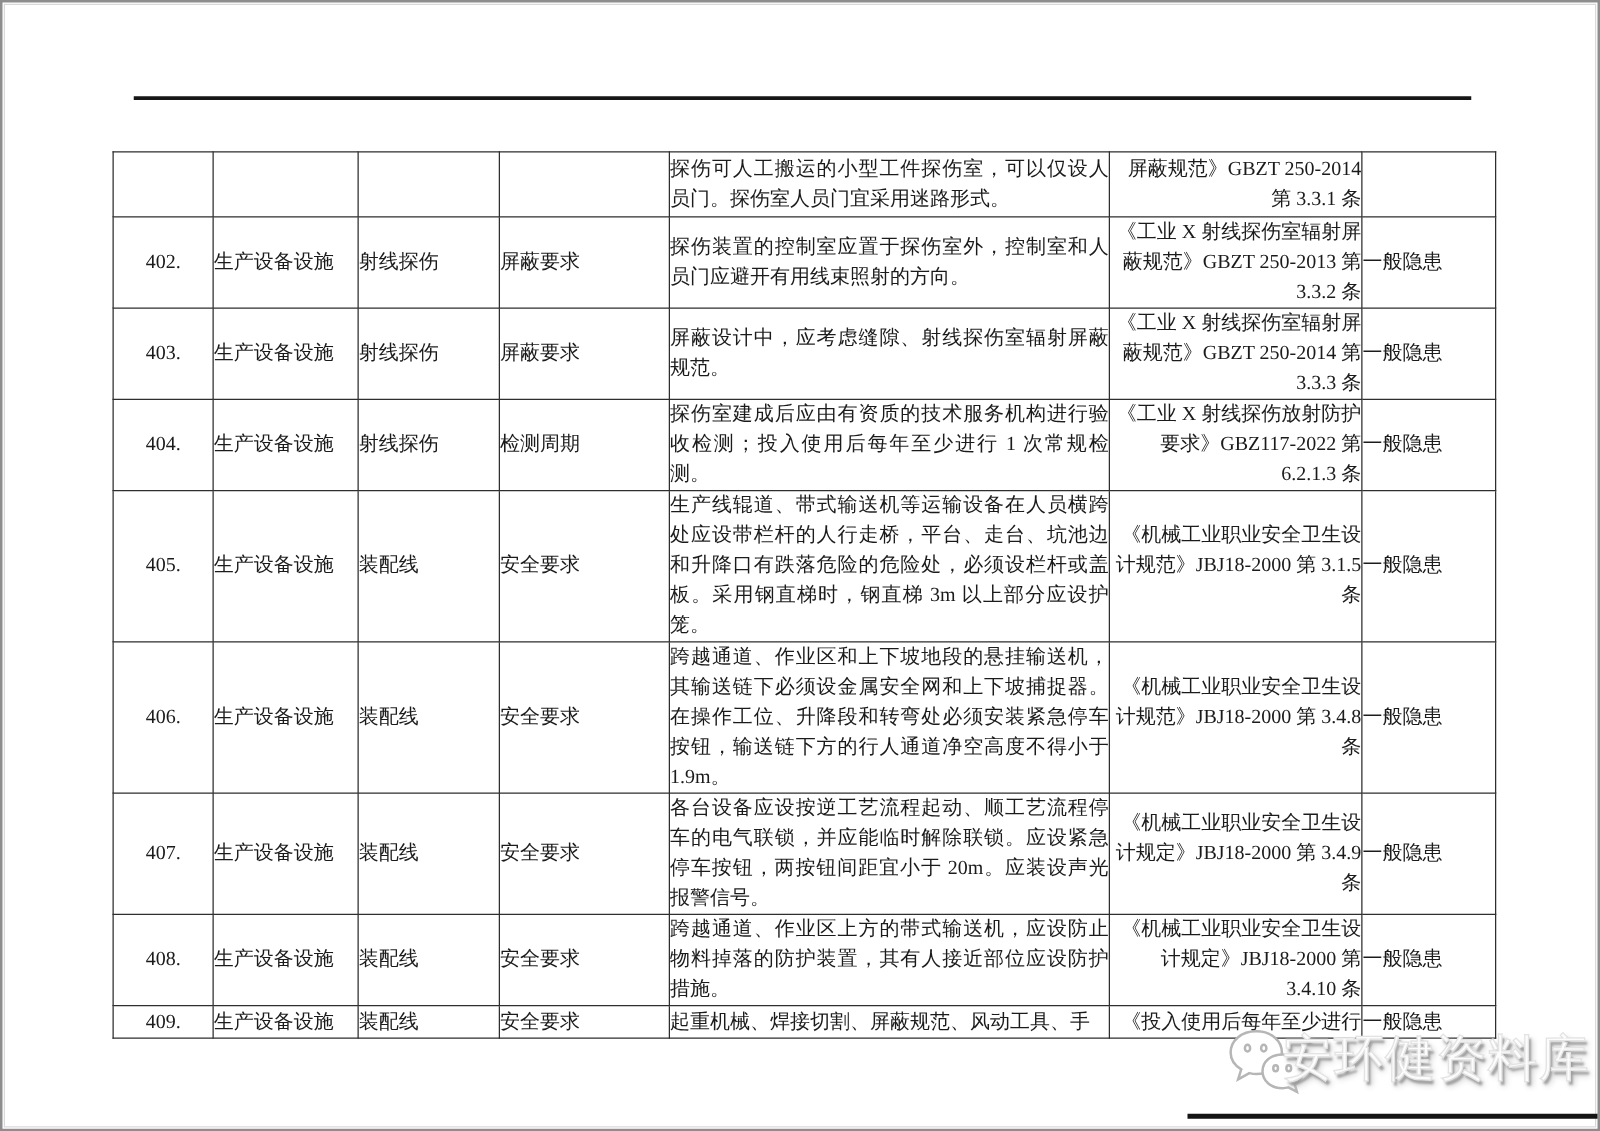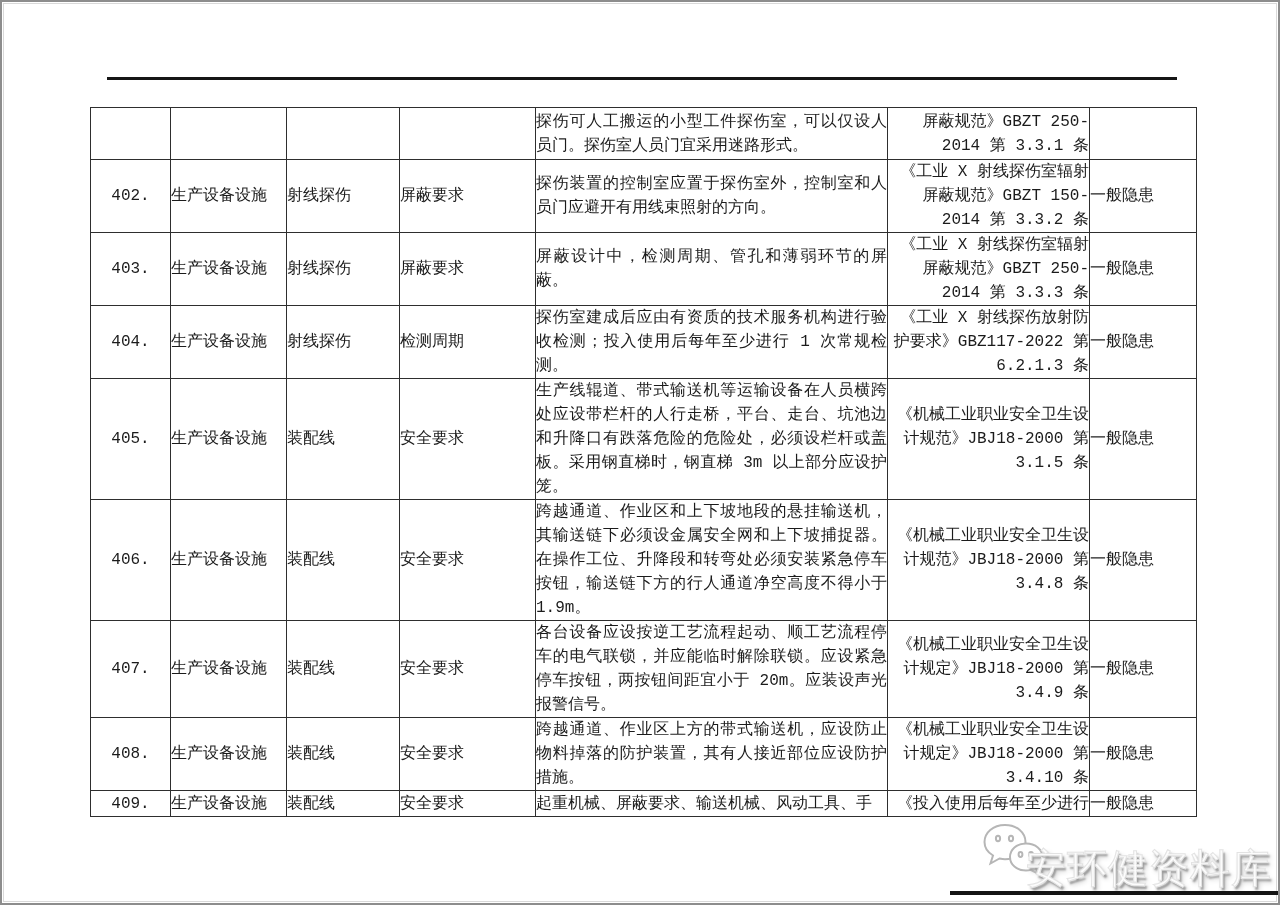--- a/index.html
+++ b/index.html
@@ -23,25 +23,24 @@
     position: absolute;
     left: 105px;
     top: 75px;
     width: 1070px;
     height: 3px;
     background: #161616;
   }
   table.checklist {
     position: absolute;
     left: 88px;
-    top: 105px;
+    top: 119px;
     width: 1106px;
     border-collapse: collapse;
     table-layout: fixed;
-    font-family: Liberation Mono, monospace;
   }
   table.checklist td {
     border: 1px solid #2e2e2e;
     font-size: 16px;
     line-height: 24px;
     color: #1b1b1b;
     vertical-align: middle;
     overflow: hidden;
     padding: 0;
   }
@@ -79,21 +78,21 @@
     height: 66px;
   }
   .wm-icon {
     position: absolute;
     left: 2px;
     top: 4px;
   }
   .wm-text {
     position: absolute;
     left: 46px;
-    top: 23px;
+    top: 1px;
     font-family: "Liberation Sans", "DejaVu Sans", sans-serif;
     font-size: 40px;
     letter-spacing: 1px;
     color: #fcfcfc;
     -webkit-text-stroke: 1px #e3e3e3;
     text-shadow: 2px 3px 2px #9a9a9a, 3px 4px 5px #c6c6c6;
     white-space: nowrap;
   }
   .bottom-rule {
     position: absolute;
@@ -130,29 +129,29 @@
         <td class="c-content">探伤可人工搬运的小型工件探伤室，可以仅设人员门。探伤室人员门宜采用迷路形式。</td>
         <td class="c-basis">屏蔽规范》GBZT 250-2014 第 3.3.1 条</td>
         <td class="c-level"></td>
       </tr>
       <tr class="r1">
         <td class="c-no">402.</td>
         <td class="c-fac">生产设备设施</td>
         <td class="c-line">射线探伤</td>
         <td class="c-item">屏蔽要求</td>
         <td class="c-content">探伤装置的控制室应置于探伤室外，控制室和人员门应避开有用线束照射的方向。</td>
-        <td class="c-basis">《工业 X 射线探伤室辐射屏蔽规范》GBZT 150-2014 第 3.3.2 条</td>
+        <td class="c-basis">《工业 X 射线探伤室辐射屏蔽规范》GBZT 250-2013 第 3.3.2 条</td>
         <td class="c-level">一般隐患</td>
       </tr>
       <tr class="r2">
         <td class="c-no">403.</td>
         <td class="c-fac">生产设备设施</td>
         <td class="c-line">射线探伤</td>
         <td class="c-item">屏蔽要求</td>
-        <td class="c-content">屏蔽设计中，检测周期、管孔和薄弱环节的屏蔽。</td>
+        <td class="c-content">屏蔽设计中，应考虑缝隙、射线探伤室辐射屏蔽规范。</td>
         <td class="c-basis">《工业 X 射线探伤室辐射屏蔽规范》GBZT 250-2014 第 3.3.3 条</td>
         <td class="c-level">一般隐患</td>
       </tr>
       <tr class="r3">
         <td class="c-no">404.</td>
         <td class="c-fac">生产设备设施</td>
         <td class="c-line">射线探伤</td>
         <td class="c-item">检测周期</td>
         <td class="c-content">探伤室建成后应由有资质的技术服务机构进行验收检测；投入使用后每年至少进行 1 次常规检测。</td>
         <td class="c-basis">《工业 X 射线探伤放射防护要求》GBZ117-2022 第 6.2.1.3 条</td>
@@ -192,21 +191,21 @@
         <td class="c-item">安全要求</td>
         <td class="c-content">跨越通道、作业区上方的带式输送机，应设防止物料掉落的防护装置，其有人接近部位应设防护措施。</td>
         <td class="c-basis">《机械工业职业安全卫生设计规定》JBJ18-2000 第 3.4.10 条</td>
         <td class="c-level">一般隐患</td>
       </tr>
       <tr class="r8">
         <td class="c-no">409.</td>
         <td class="c-fac">生产设备设施</td>
         <td class="c-line">装配线</td>
         <td class="c-item">安全要求</td>
-        <td class="c-content">起重机械、屏蔽要求、输送机械、风动工具、手</td>
+        <td class="c-content">起重机械、焊接切割、屏蔽规范、风动工具、手</td>
         <td class="c-basis">《投入使用后每年至少进行</td>
         <td class="c-level">一般隐患</td>
       </tr>
     </tbody>
   </table>
 
   <div class="watermark">
     <svg class="wm-icon" width="64" height="60" viewBox="0 0 64 60">
       <g fill="#ffffff" stroke="#b6b6b6" stroke-width="2">
         <path d="M 23 3 C 11 3 2.5 10.5 2.5 20 C 2.5 26 6 30.5 11 33.5 L 8.5 41.5 L 17.5 36.5 C 19.3 36.9 21.1 37.2 23 37.2 C 35 37.2 43.5 29.5 43.5 20 C 43.5 10.5 35 3 23 3 Z"></path>

